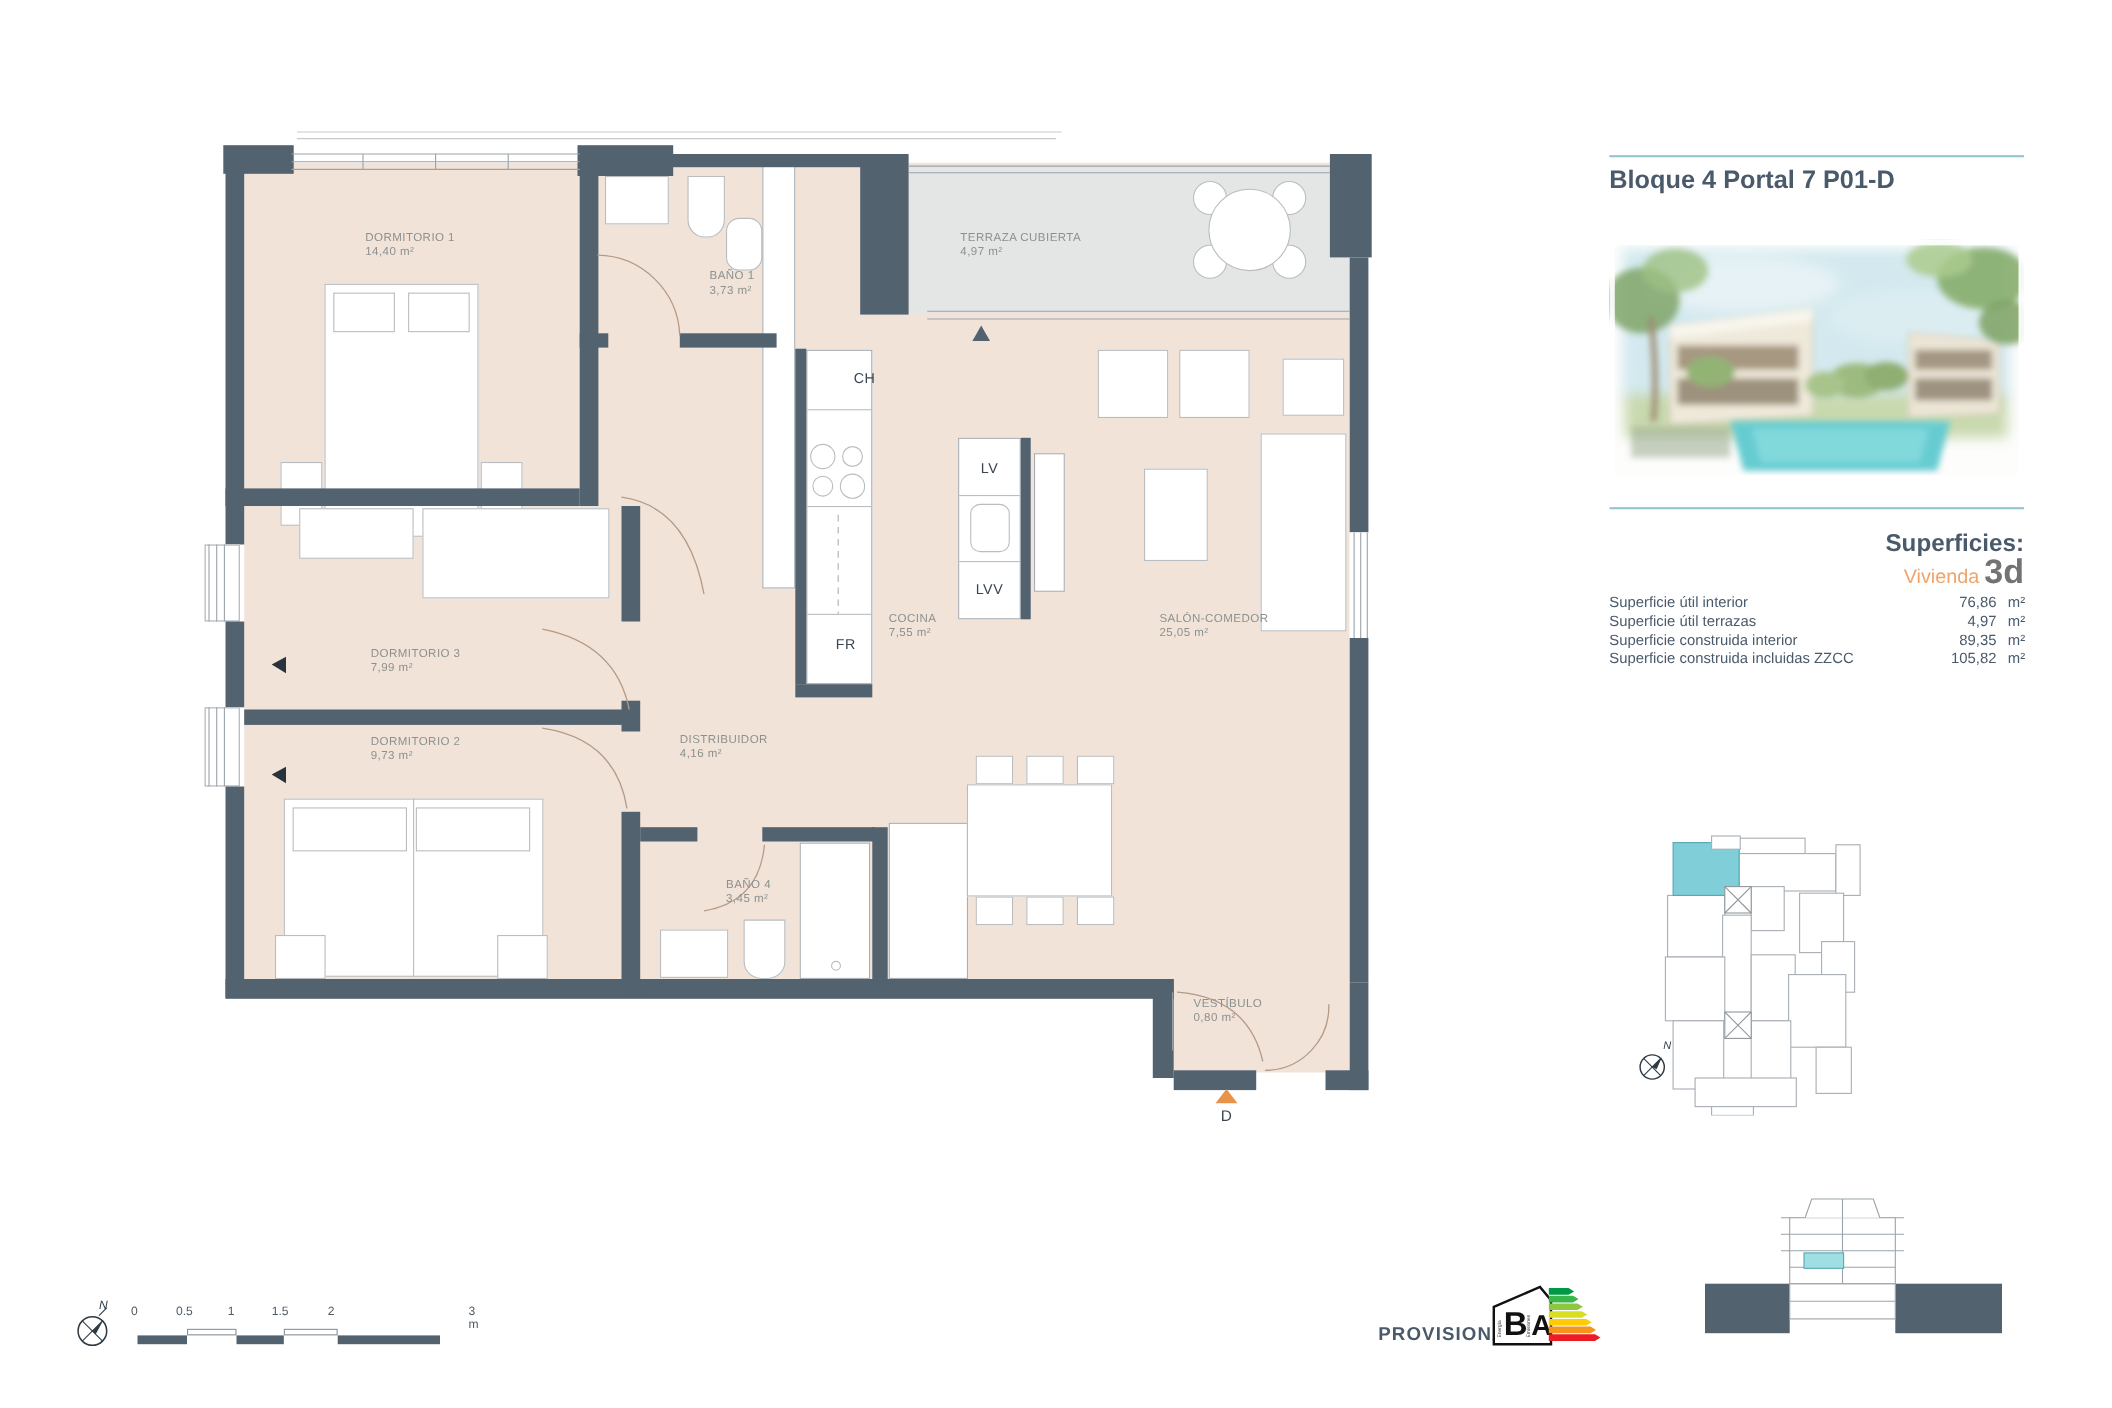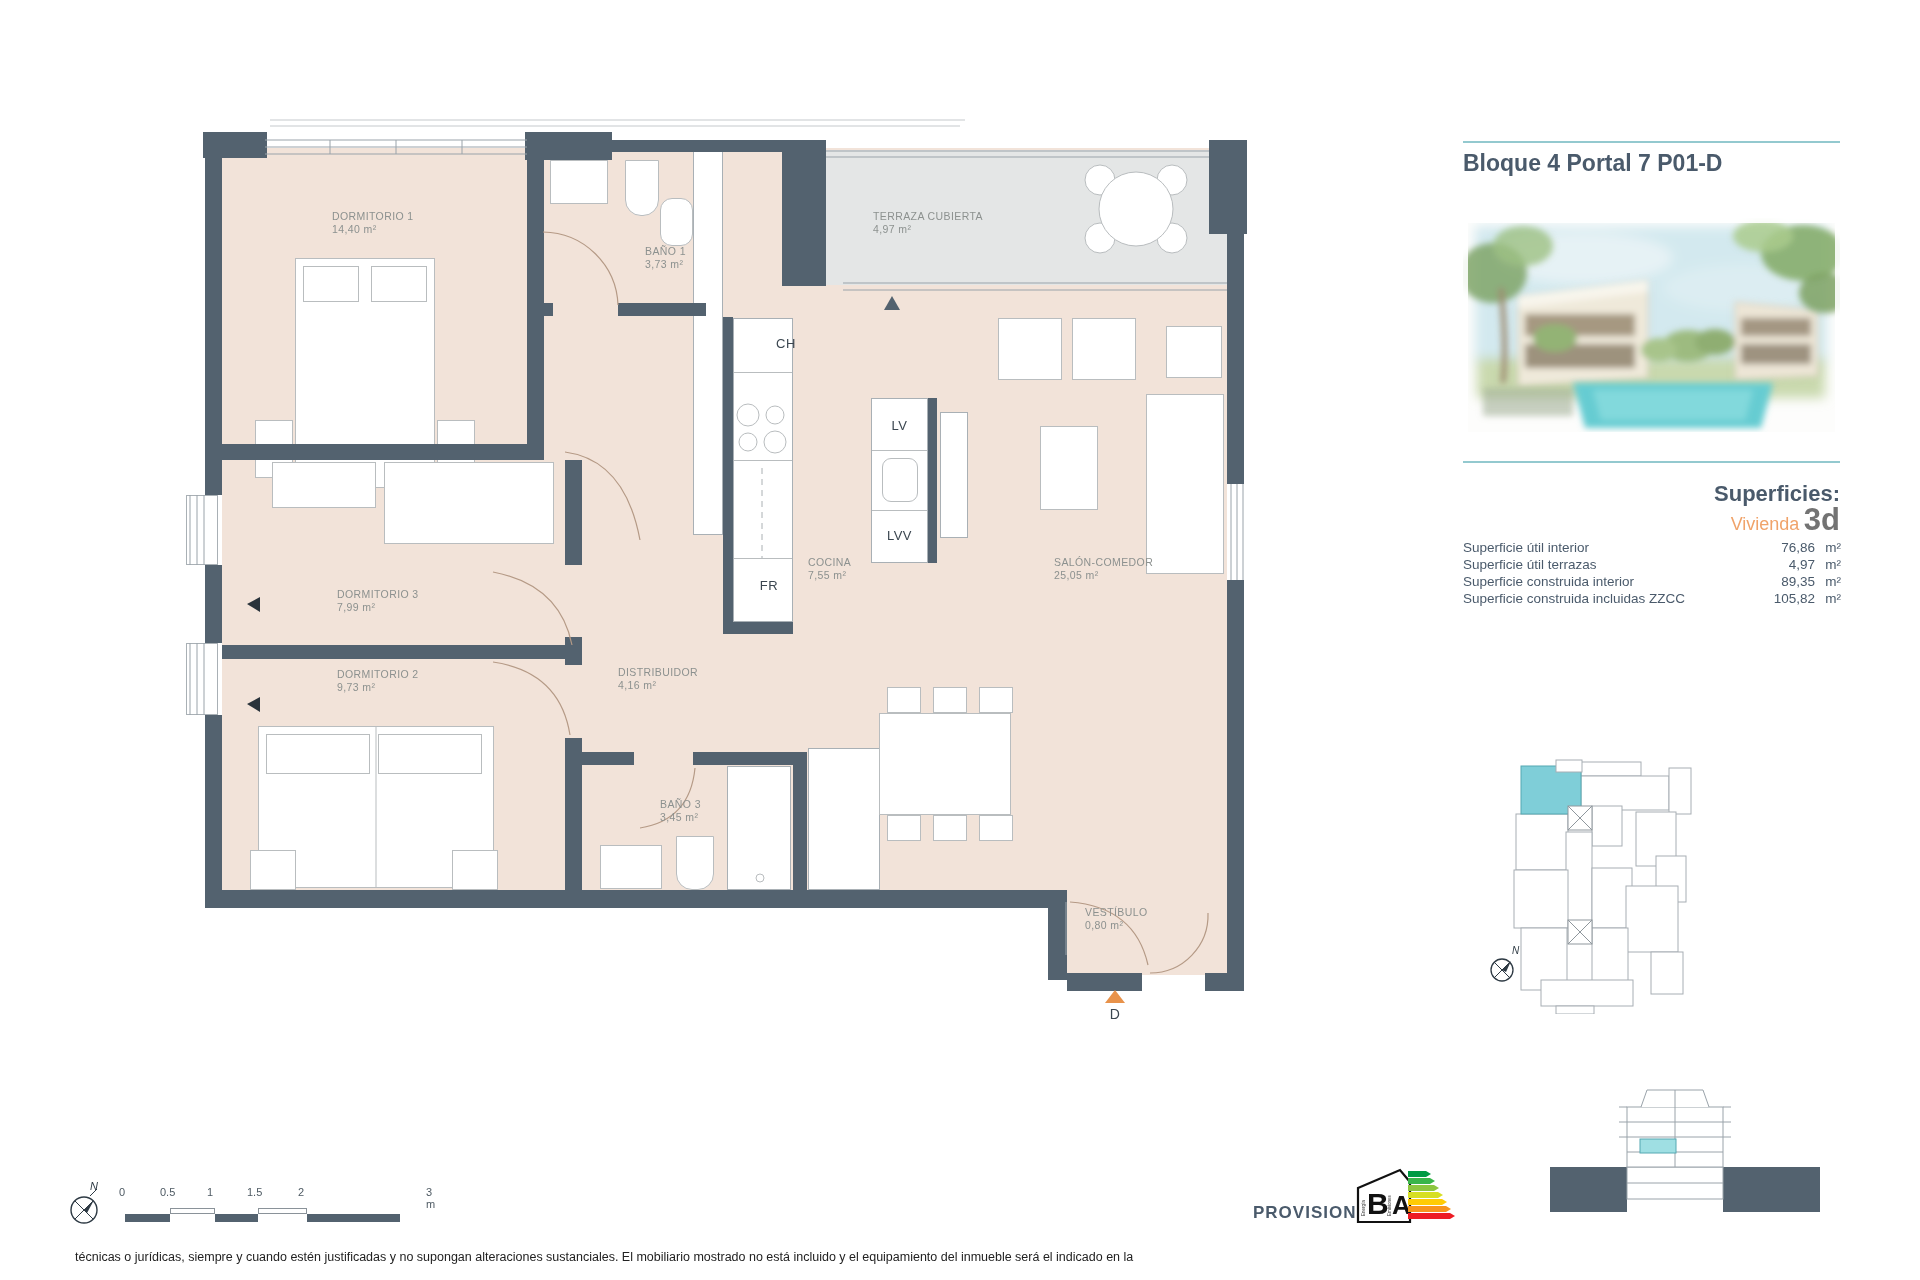--- a/index.html
+++ b/index.html
@@ -219,21 +219,21 @@
     </div>
     <div class="rlabel" style="left:808px;top:556px;">
       <div>COCINA</div>
       <div>7,55 m²</div>
     </div>
     <div class="rlabel" style="left:1018px;top:556px;margin-left:36px;">
       <div>SALÓN-COMEDOR</div>
       <div>25,05 m²</div>
     </div>
     <div class="rlabel" style="left:660px;top:798px;">
-      <div>BAÑO 3</div>
+      <div>BAÑO 4</div>
       <div>3,45 m²</div>
     </div>
     <div class="rlabel" style="left:1085px;top:906px;">
       <div>VESTÍBULO</div>
       <div>0,80 m²</div>
     </div>
 
     <div class="appl" style="left:733px;top:336px;width:60px;margin-left:23px;">CH</div>
     <div class="appl" style="left:871px;top:418px;width:57px;">LV</div>
     <div class="appl" style="left:871px;top:528px;width:57px;">LVV</div>
@@ -424,16 +424,15 @@
       <path d="M58,12 h22 l5,3 l-5,3 h-22 z" fill="#39b54a"></path>
       <path d="M58,19 h26 l5,3 l-5,3 h-26 z" fill="#8dc63f"></path>
       <path d="M58,26 h30 l5,3 l-5,3 h-30 z" fill="#d7df23"></path>
       <path d="M58,33 h34 l5,3 l-5,3 h-34 z" fill="#ffcb05"></path>
       <path d="M58,40 h38 l5,3 l-5,3 h-38 z" fill="#f7941d"></path>
       <path d="M58,47 h42 l5,3 l-5,3 h-42 z" fill="#ed1c24"></path>
     </g>
   </svg>
 
   <div class="disc">
-    <div>técnicas o jurídicas, siempre y cuando estén justificadas y no supongan alteraciones sustanciales. El mobiliario mostrado no está incluido y el equipamiento del inmueble será el indicado en la</div>
   </div>
 
 </div>
 
 </body></html>

